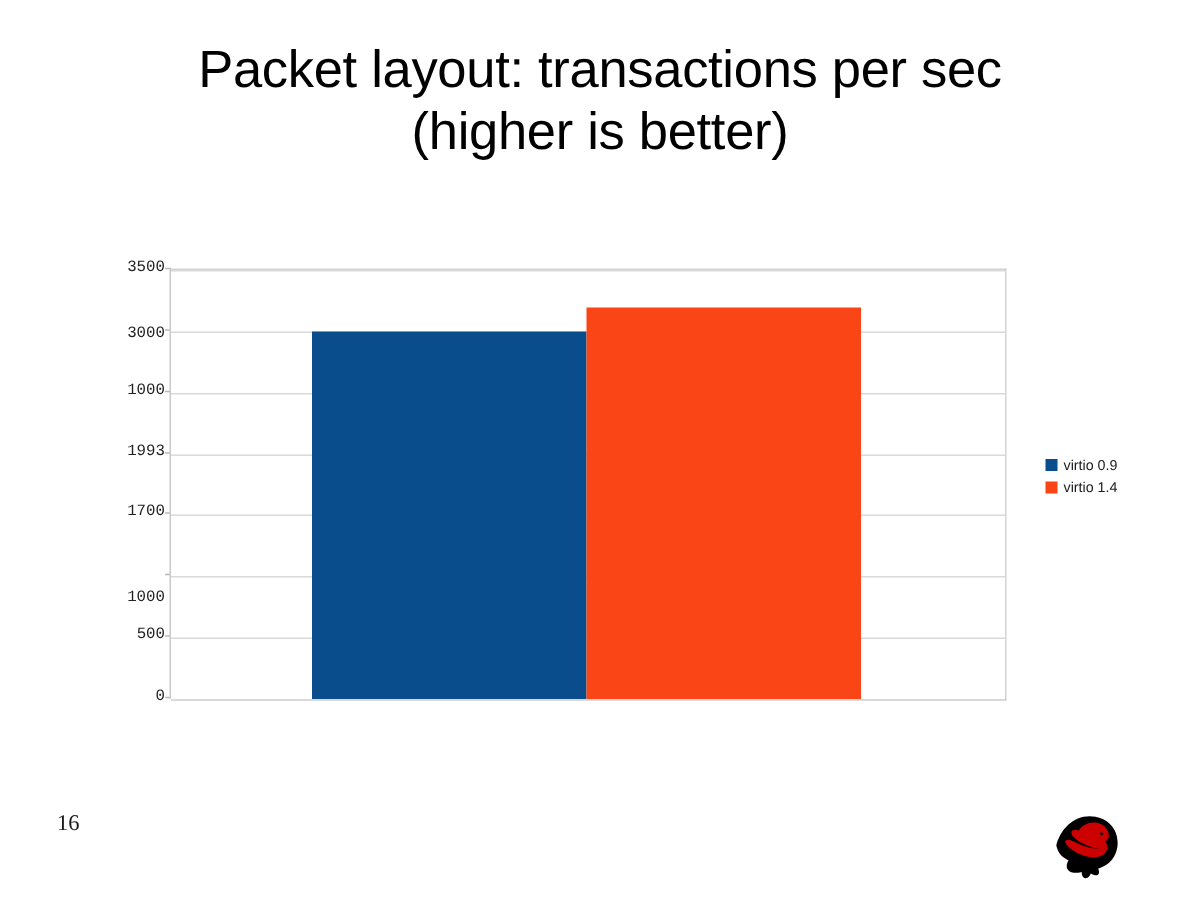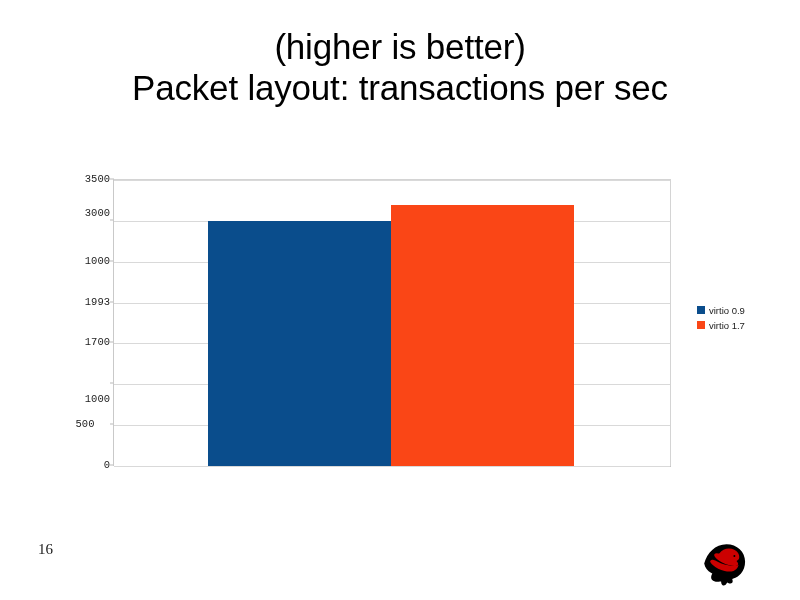--- a/index.html
+++ b/index.html
@@ -178,40 +178,40 @@
     top: 541px;
     width: 56px;
     height: 48px;
   }
   #brand-logo svg { display: block; width: 100%; height: 100%; }
 </style>
 </head>
 <body>
 
 <div id="slide-title">
+  <span class="title-line">Packet layout: transactions per sec</span>
   <span class="title-line">(higher is better)</span>
-  <span class="title-line">Packet layout: transactions per sec</span>
 </div>
 
 <div id="chart-area">
 
   <div id="y-tick-labels">
       <div class="y-tick" style="top: 300px;">0</div>
       <div class="y-tick-mark" style="top: 300px; background: rgb(185, 185, 185);"></div>
-      <div class="y-tick" style="top: 259.143px; text-align: center;">500</div>
+      <div class="y-tick" style="top: 259.143px;">500</div>
       <div class="y-tick-mark" style="top: 259.143px; background: rgb(185, 185, 185);"></div>
       <div class="y-tick" style="top: 234px;">1000</div>
       <div class="y-tick-mark" style="top: 218.286px; background: rgb(185, 185, 185);"></div>
       <div class="y-tick" style="top: 177.429px;">1700</div>
       <div class="y-tick-mark" style="top: 177.429px; background: rgb(185, 185, 185);"></div>
       <div class="y-tick" style="top: 136.571px;">1993</div>
       <div class="y-tick-mark" style="top: 136.571px; background: rgb(185, 185, 185);"></div>
       <div class="y-tick" style="top: 95.7143px;">1000</div>
       <div class="y-tick-mark" style="top: 95.7143px; background: rgb(185, 185, 185);"></div>
-      <div class="y-tick" style="top: 48px;">3000</div>
+      <div class="y-tick" style="top: 58px;">3000</div>
       <div class="y-tick-mark" style="top: 54.8571px; background: rgb(185, 185, 185);"></div>
       <div class="y-tick" style="top: 14px;">3500</div>
       <div class="y-tick-mark" style="top: 14px; background: rgb(185, 185, 185);"></div>
     </div>
   <div id="axis-left"></div>
 
   <div id="plot-box">
     <div id="gridlines">
         <div class="gridline" style="top: 286px; background: rgb(217, 217, 217);"></div>
         <div class="gridline" style="top: 245.143px; background: rgb(217, 217, 217);"></div>
@@ -227,21 +227,21 @@
   </div>
 
 
   <div id="legend">
       <div class="legend-item">
         <span class="legend-swatch" style="background: rgb(10, 77, 140);"></span>
         <span class="legend-label">virtio 0.9</span>
       </div>
       <div class="legend-item">
         <span class="legend-swatch" style="background: rgb(250, 70, 22);"></span>
-        <span class="legend-label">virtio 1.7</span>
+        <span class="legend-label">virtio 1.4</span>
       </div>
     </div>
 </div>
 
 <div id="page-number">16</div>
 
 <div id="brand-logo">
   <svg viewBox="0 0 56 48" xmlns="http://www.w3.org/2000/svg" aria-hidden="true">
 
     <path d="M28.5 3.2c10.6 0 18.6 7.4 18.6 17.6 0 4.6-1.5 8.6-4.1 11.7l-0.2 0.2c-2.0 2.3-4.6 4.0-7.4 4.9

